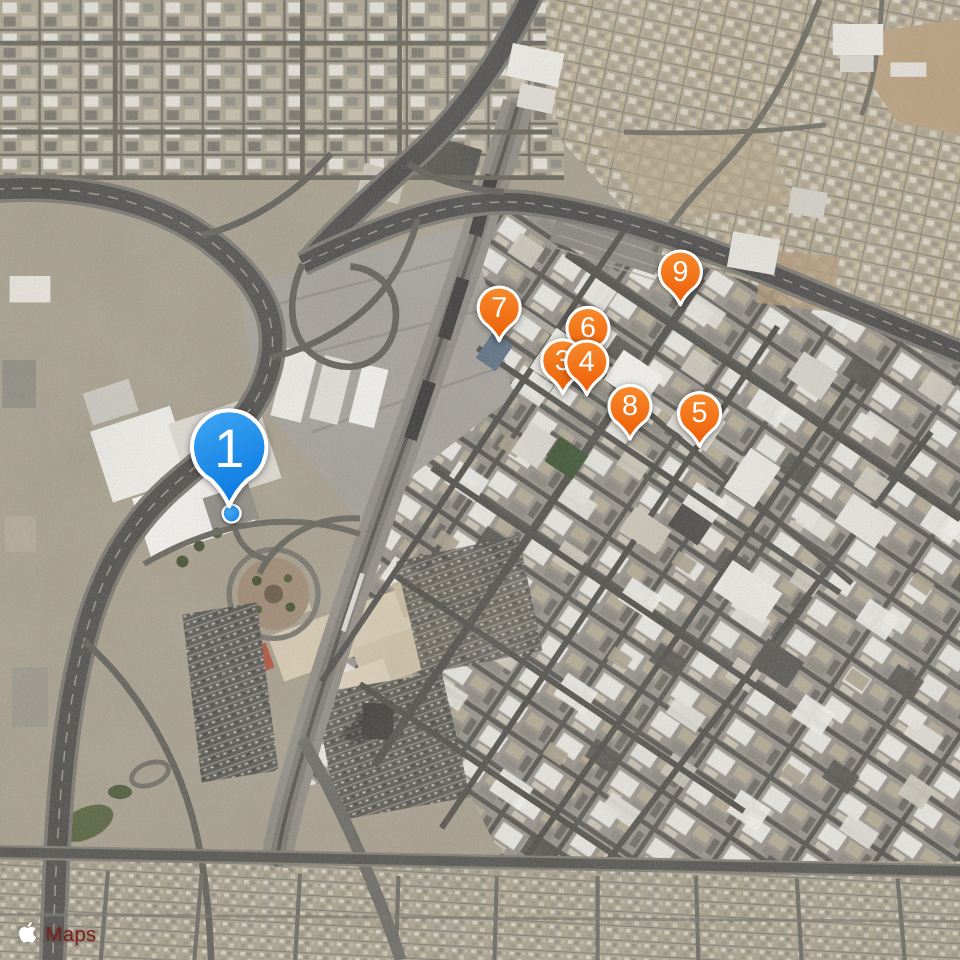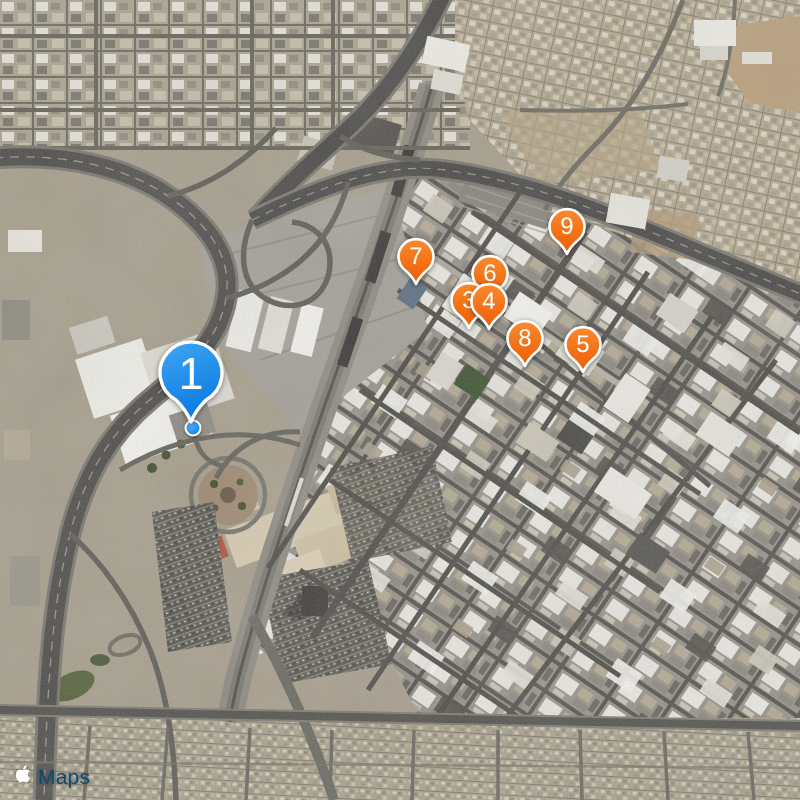--- a/index.html
+++ b/index.html
@@ -23,22 +23,22 @@
   .pin-blue .pin-label{top:11px;font-size:45px;line-height:50px;}
   .user-dot{
     position:absolute;width:13px;height:13px;border-radius:50%;z-index:9;
     background:radial-gradient(circle at 35% 30%,#4fb0f7,#0d7be4);
     border:2.5px solid #fff;box-shadow:0 1px 3px rgba(0,0,0,.5);
     transform:translate(-50%,-50%);
   }
   
   .attribution{
     position:absolute;left:14px;bottom:11px;z-index:20;display:flex;
-    align-items:flex-start;gap:6px;color:#0c4a6e;
-    font-size:21px;font-weight:500;letter-spacing:.2px;
+    align-items:flex-end;gap:6px;color:#7f1d1d;
+    font-size:17px;font-weight:500;letter-spacing:.2px;
     text-shadow:0 0 4px rgba(0,0,0,.4);
   }
   .attribution svg{display:block;filter:drop-shadow(0 0 2px rgba(0,0,0,.35));}
 </style>
 </head>
 <body>
 
 <div id="map-root">
 
   <svg id="satellite" width="800" height="800" viewBox="0 0 800 800" aria-hidden="true">

